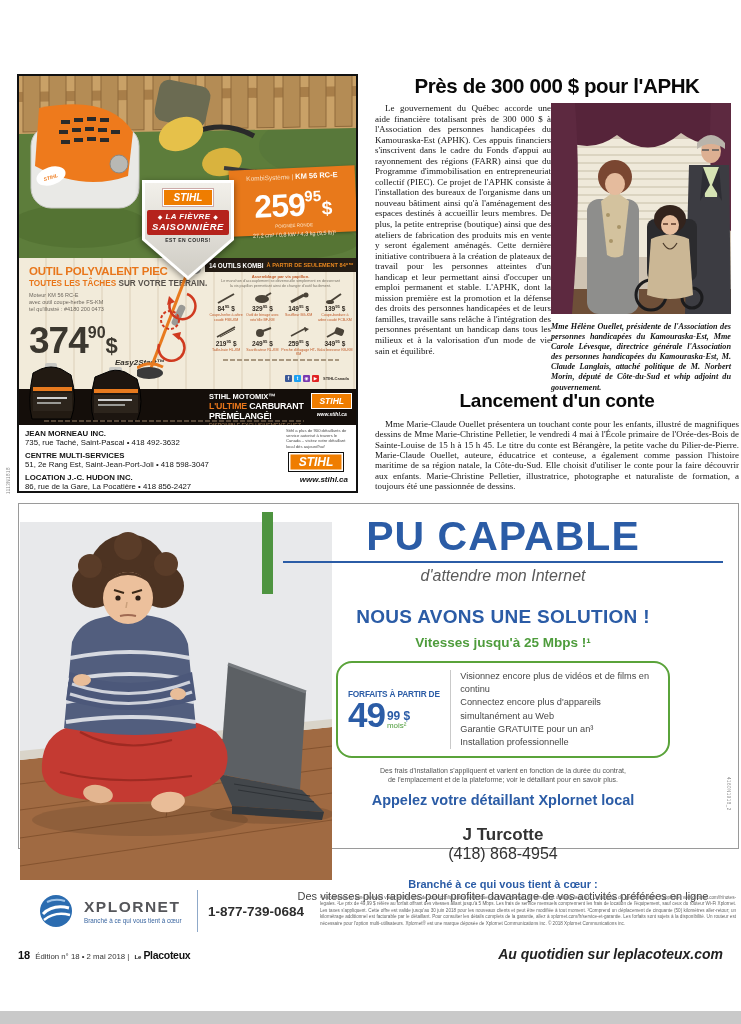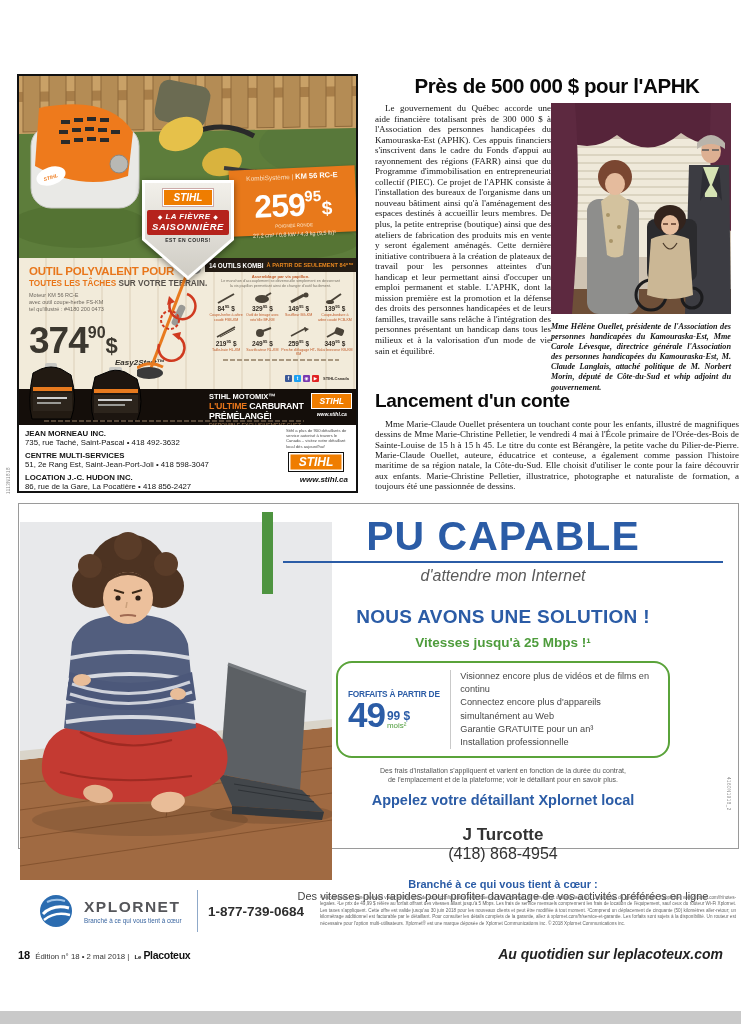--- a/index.html
+++ b/index.html
@@ -79,21 +79,21 @@
   .side-code-r{position:absolute;left:731px;top:777px;transform:rotate(90deg);transform-origin:left top;font-size:4.5px;color:#8a8a8a;letter-spacing:.5px}
 
   
   .article1{position:absolute;left:375px;top:74px;width:364px}
   .a1-title{text-align:center;font-size:20.5px;font-weight:800;color:#090909;letter-spacing:-.4px}
   .a1-cols{display:flex;margin-top:5px}
   .a1-body{width:176px;font-family:"Liberation Serif","DejaVu Serif",serif;font-size:9px;line-height:10.55px;text-align:justify;text-indent:10px;color:#151515}
   .a1-right{width:180px}
   .a1-caption{margin-top:4px;font-family:"Liberation Serif","DejaVu Serif",serif;font-size:8.2px;line-height:10.1px;font-weight:bold;font-style:italic;text-align:justify;color:#131313}
   .article2{position:absolute;left:375px;top:390px;width:364px}
-  .a2-title{font-size:19px;font-weight:800;color:#090909;letter-spacing:-.3px}
+  .a2-title{text-align:center;font-size:19px;font-weight:800;color:#090909;letter-spacing:-.3px}
   .a2-body{margin-top:7px;font-family:"Liberation Serif","DejaVu Serif",serif;font-size:9px;line-height:10.35px;text-align:justify;text-indent:10px;color:#151515}
 
   
   .xp-ad{position:absolute;left:18px;top:503px;width:721px;height:346px;border:1px solid #9a9a9a;background:#fff}
   .xp-photo{position:absolute;left:1px;top:18px}
   .xp-green{position:absolute;left:243px;top:8px;width:11px;height:82px;background:#4e9440;z-index:4}
   .xp-right{position:absolute;left:255px;top:10px;width:458px;text-align:center}
   .xp-headline{font-size:41px;font-weight:800;color:#2b5ca6;letter-spacing:1px;line-height:44px}
   .xp-rule{width:440px;height:2px;background:#2b5ca6;margin:3px auto 0 auto}
   .xp-sub{margin-top:4px;font-size:16px;font-style:italic;color:#5a5a5a}
@@ -213,21 +213,21 @@
         <div class="badge-logo">STIHL</div>
         <div class="badge-ribbon">
           <div class="br1"><span class="badge-leaf">◆</span> <span>LA FIÈVRE</span> <span class="badge-leaf">◆</span></div>
           <div class="br2">SAISONNIÈRE</div>
         </div>
         <div class="badge-bottom">EST EN COURS!</div>
       </div>
     </div>
 
     <div class="sa-wood">
-      <div class="sw-head1">OUTIL POLYVALENT POUR</div>
+      <div class="sw-head1">OUTIL POLYVALENT PIEC</div>
       <div class="sw-head2"><span class="o">TOUTES LES TÂCHES</span><span class="g"> SUR VOTRE TERRAIN.</span></div>
       <div class="sw-engine">
         <div>Moteur KM 56 RC-E</div>
         <div>avec outil coupe-herbe FS-KM</div>
         <div>tel qu'illustré : #4180 200 0473</div>
       </div>
       <div class="sw-price"><span class="swp-d">374</span><span class="swp-c">90</span><span class="swp-cur">$</span></div>
       <div class="sw-easy">Easy2Start™</div>
       <svg class="sw-trimmer" width="66" height="128" viewBox="0 0 66 128">
         <line x1="52" y1="8" x2="14" y2="108" stroke="#e87a1e" stroke-width="3"></line>
@@ -390,21 +390,21 @@
         <div class="da">86, rue de la Gare, La Pocatière • 418 856-2427</div>
       </div>
       <div class="sd-note">Stihl a plus de 900 détaillants de service autorisé à travers le Canada – visitez votre détaillant local dès aujourd'hui!</div>
       <div class="sd-logo">STIHL</div>
       <div class="sd-site">www.stihl.ca</div>
     </div>
   </div>
   <div class="side-code-l">1113N1818</div>
 
   <div class="article1">
-    <h1 class="a1-title">Près de 500 000 $ pour l'APHK</h1>
+    <h1 class="a1-title">Près de 300 000 $ pour l'APHK</h1>
     <div class="a1-cols">
       <p class="a1-body">Le gouvernement du Québec accorde une aide financière totalisant près de 300 000 $ à l'Association des personnes handicapées du Kamouraska-Est (APHK). Ces appuis financiers s'inscrivent dans le cadre du Fonds d'appui au rayonnement des régions (FARR) ainsi que du Programme d'immobilisation en entrepreneuriat collectif (PIEC). Ce projet de l'APHK consiste à l'installation des bureaux de l'organisme dans un nouveau bâtiment ainsi qu'à l'aménagement des espaces destinés à accueillir leurs membres. De plus, la petite entreprise (boutique) ainsi que des ateliers de fabrication des produits mis en vente y seront également aménagés. Cette dernière initiative contribuera à la création de plateaux de travail pour les personnes atteintes d'un handicap et leur permettant ainsi d'occuper un emploi permanent et stable. L'APHK, dont la mission première est la promotion et la défense des droits des personnes handicapées et de leurs familles, travaille sans relâche à l'intégration des personnes présentant un handicap dans tous les milieux et à la valorisation d'un mode de vie sain et équilibré.</p>
       <div class="a1-right">
         <svg width="180" height="211" viewBox="0 0 180 211">
           <rect width="180" height="211" fill="#cfc3b2"></rect>
           <rect x="26" y="36" width="134" height="118" fill="#efe9da"></rect>
           <g stroke="#d5ccb8" stroke-width="1.5">
             <line x1="26" y1="44" x2="160" y2="44"></line>
               <line x1="26" y1="52" x2="160" y2="52"></line>
             <line x1="26" y1="60" x2="160" y2="60"></line>

